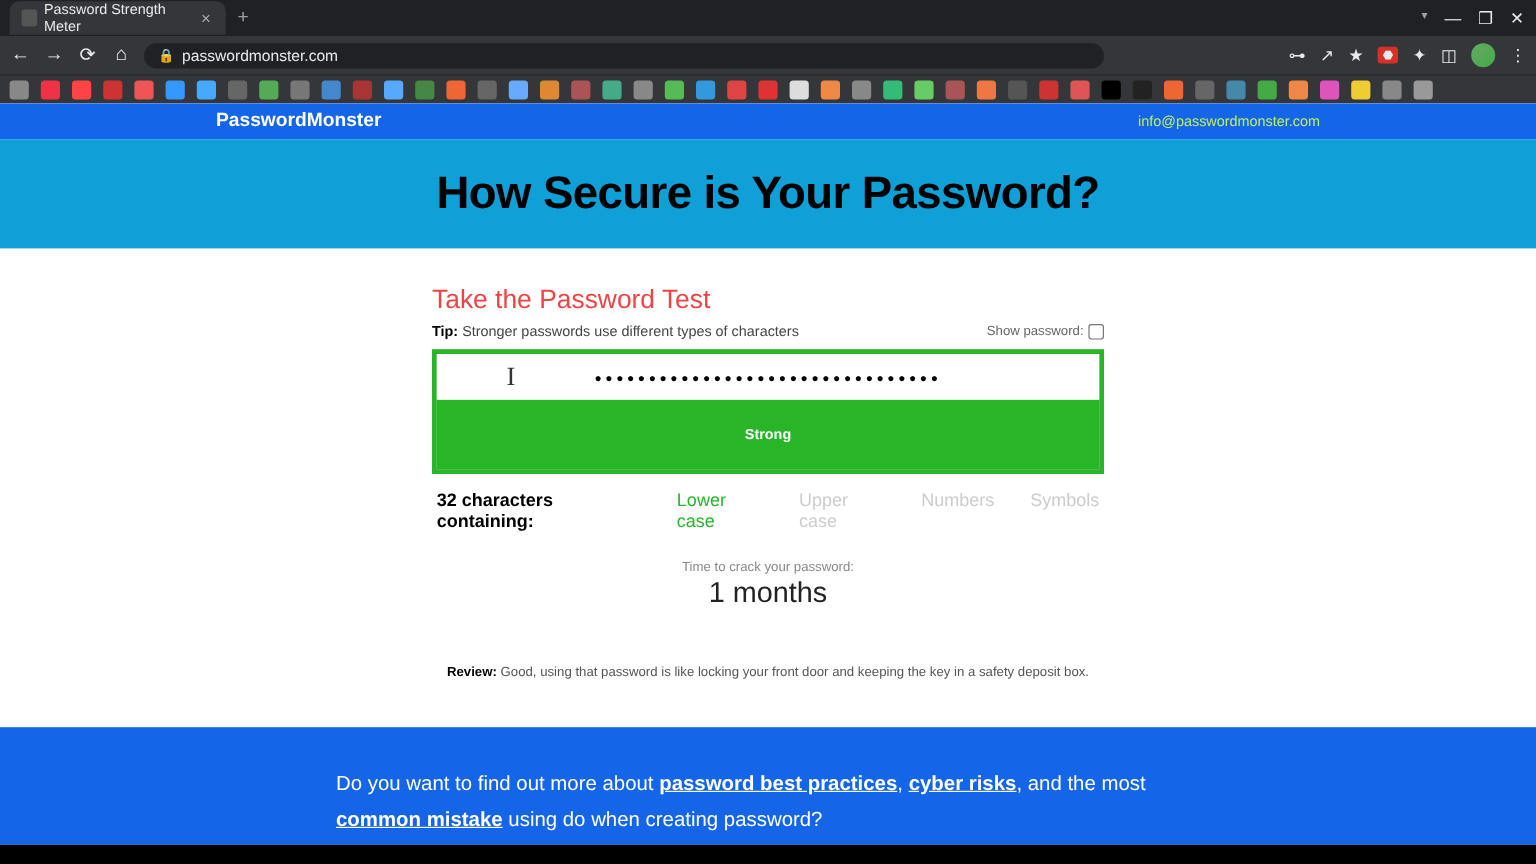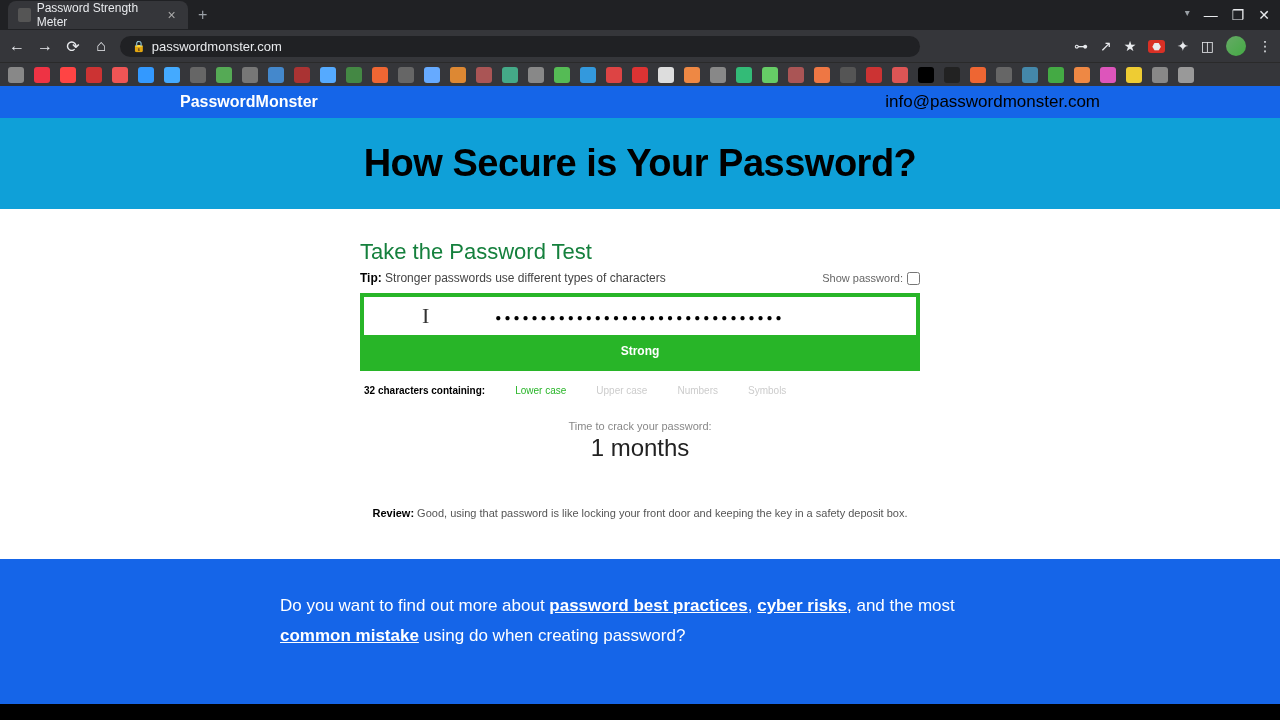--- a/index.html
+++ b/index.html
@@ -26,38 +26,38 @@
     
     .bookmark-bar { display: flex; align-items: center; height: 24px; background: #35363a; border-top: 1px solid #2a2a2a; padding: 0 8px; gap: 10px; }
     .bm-icon { width: 16px; height: 16px; border-radius: 3px; cursor: pointer; }
     
     
     .page { background: #fff; height: calc(720px - 30px - 32px - 24px - 16px); overflow: hidden; }
     
     .top-header { background: #1565e8; display: flex; padding: 6px 0; }
     .header-inner { width: 1000px; margin: 0 auto; display: flex; justify-content: space-between; align-items: center; padding: 0 40px; }
     .brand { color: #fff; font-weight: bold; font-size: 16px; }
-    .email { color: #000000; font-size: 17px; }
+    .email { color: #bef264; font-size: 12px; }
     
     .hero { background: #0fa0d8; padding: 24px 0; text-align: center; }
     .hero h1 { font-size: 38px; font-weight: 900; color: #000; letter-spacing: -0.5px; }
     
     .main-content { padding-top: 30px; width: 560px; margin: 0 auto; }
-    .test-title { font-size: 22px; color: #15803d; font-weight: normal; margin-bottom: 6px; }
+    .test-title { font-size: 22px; color: #ef4444; font-weight: normal; margin-bottom: 6px; }
     .tip-row { display: flex; justify-content: space-between; align-items: center; font-size: 12px; color: #444; margin-bottom: 8px; }
     .tip-row b { color: #000; }
     .show-pw { display: flex; align-items: center; gap: 4px; font-size: 11px; color: #666; }
     
     .pw-box { border: 4px solid #28b528; }
     .pw-input-wrap { background: #fff; padding: 10px 0; position: relative; text-align: center; }
     .pw-dots { letter-spacing: 3px; font-size: 10px; color: #000; font-weight: bold; display: inline-block; }
     .text-cursor { position: absolute; left: 58px; top: 6px; font-size: 22px; color: #333; font-family: serif; }
-    .strength-bar { background: #28b528; color: #fff; text-align: center; padding: 9px 0; font-size: 12px; font-weight: bold; }
-    
-    .char-info { display: flex; gap: 30px; padding: 14px 4px 0; font-size: 10px; align-items: center; }
+    .strength-bar { background: #28b528; color: #fff; text-align: center; padding: 22px 0; font-size: 12px; font-weight: bold; }
+    
+    .char-info { display: flex; gap: 30px; padding: 14px 4px 0; font-size: 15px; }
     .char-count { font-weight: bold; color: #000; }
     .char-type { color: #ccc; }
     .char-type.active { color: #28b528; }
     
     .crack-time { text-align: center; margin-top: 24px; }
     .crack-label { font-size: 11px; color: #888; }
     .crack-value { font-size: 24px; color: #222; margin-top: 2px; }
     
     .review { text-align: center; font-size: 11px; color: #555; margin-top: 43px; line-height: 1.6; }
     .review b { color: #000; }

